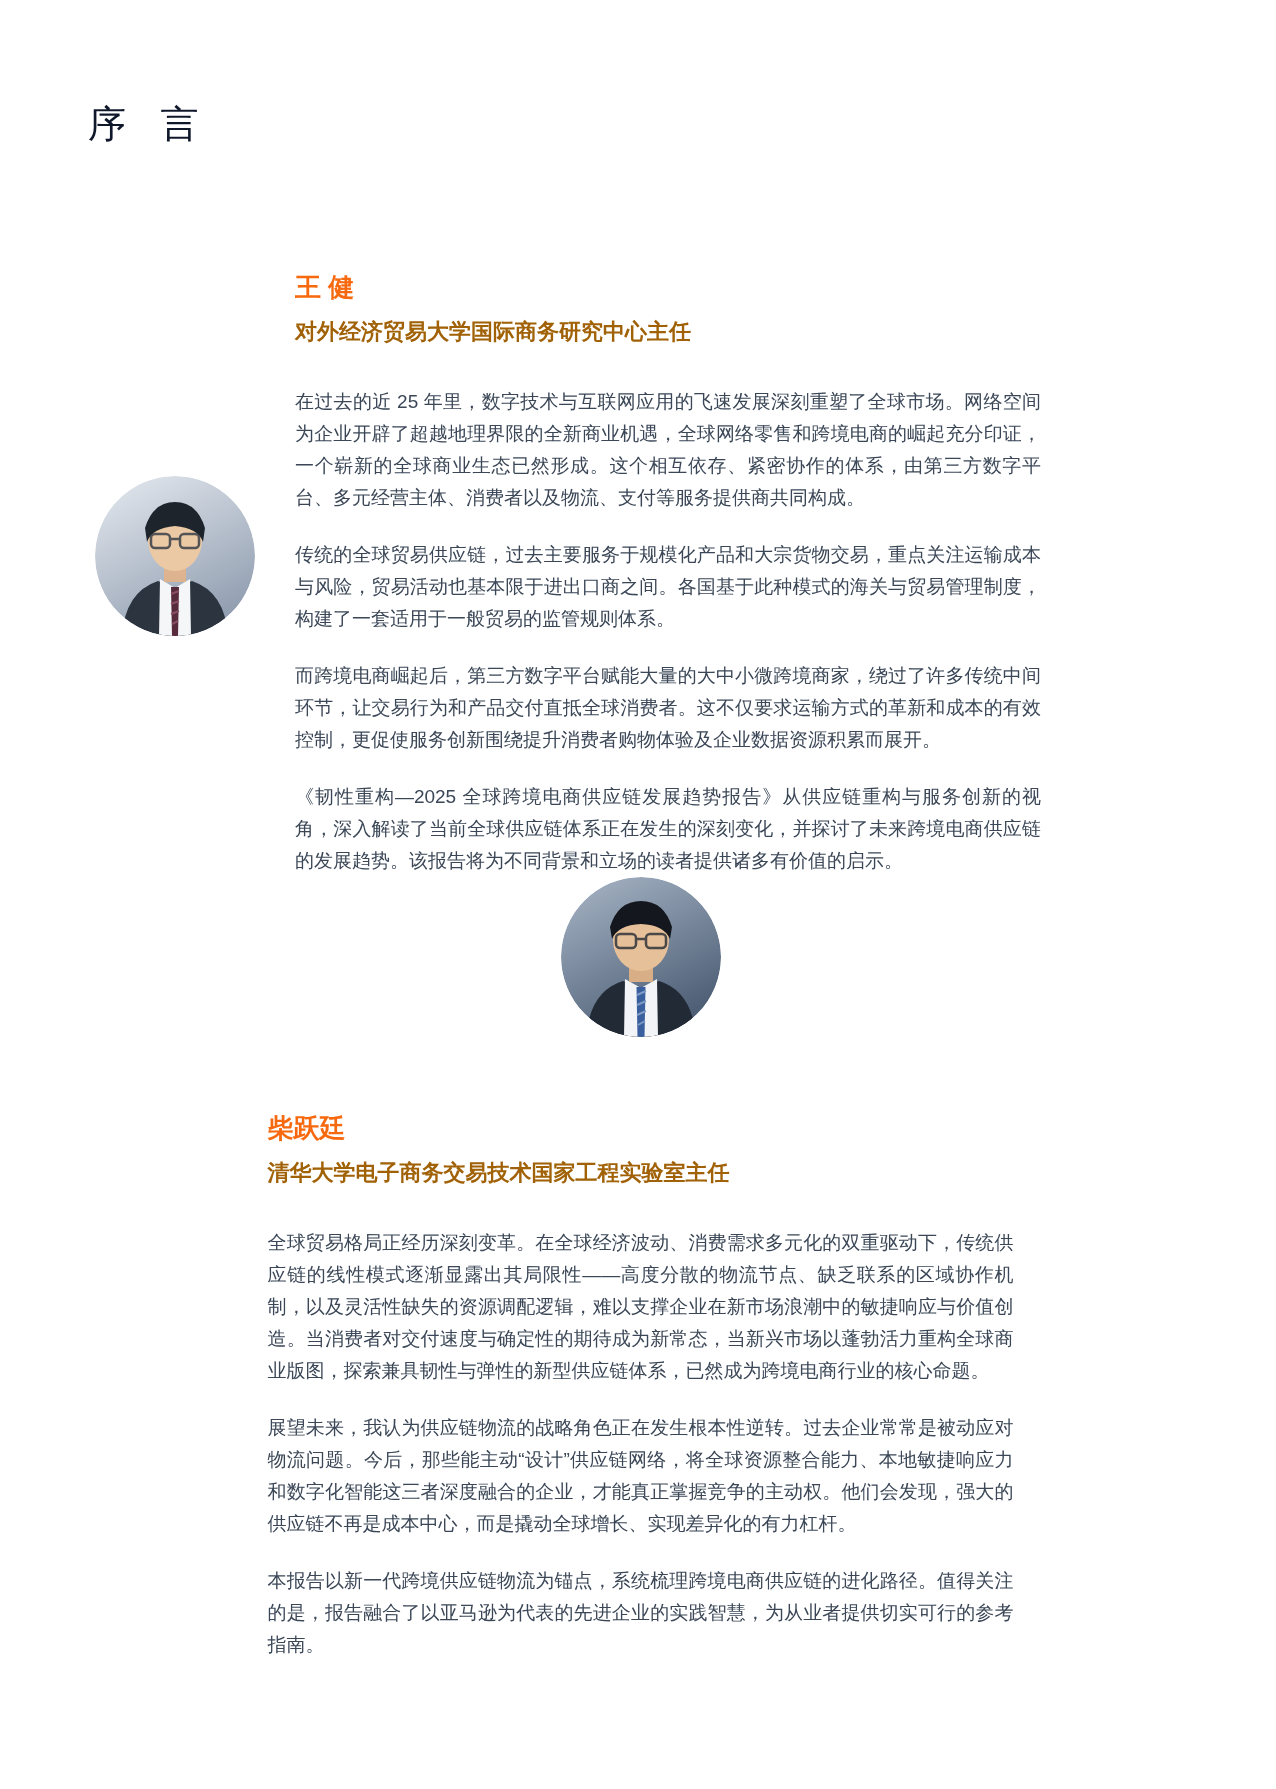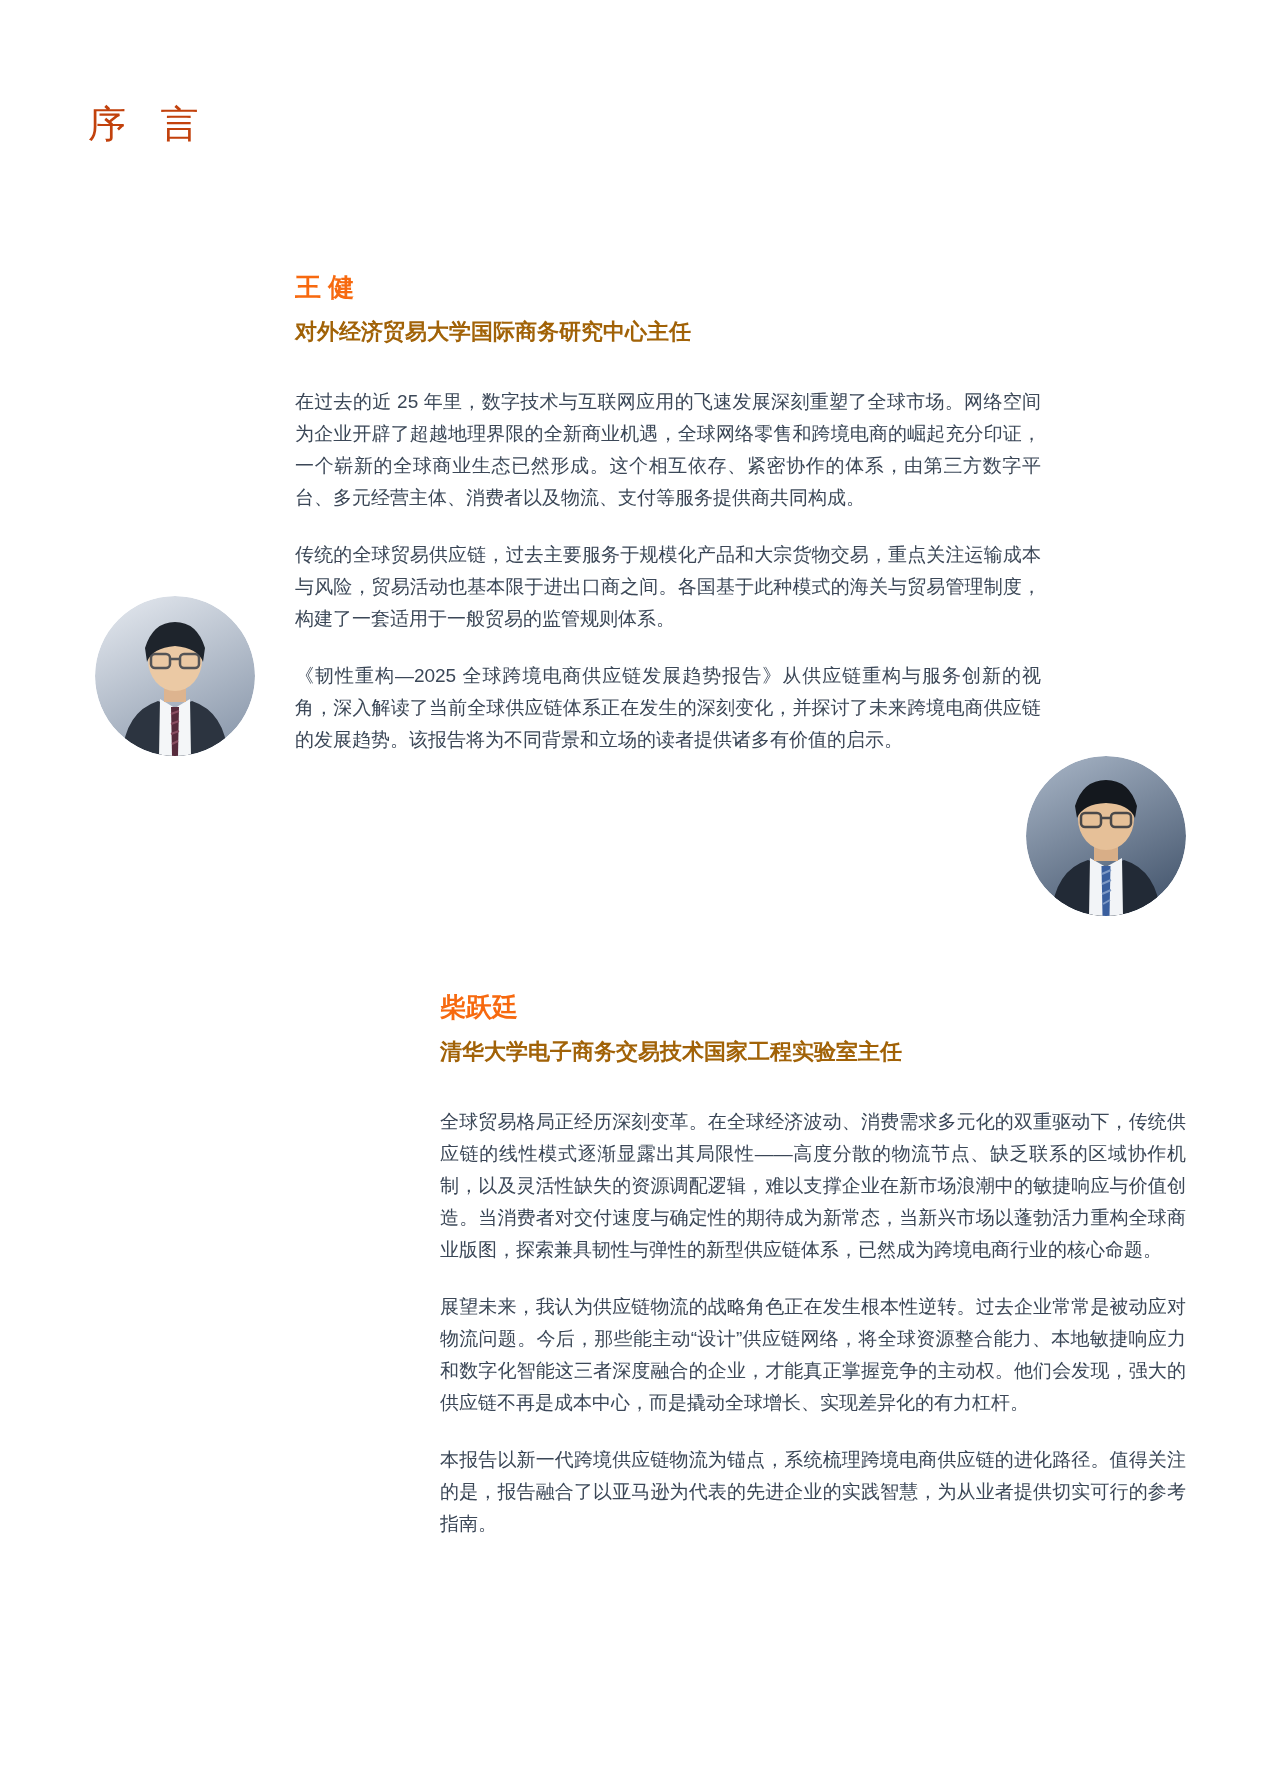--- a/index.html
+++ b/index.html
@@ -14,30 +14,30 @@
   .page {
     position: relative;
     width: 1276px;
     height: 1789px;
     background: #ffffff;
   }
   .page-heading {
     margin: 102px 0 16px 88px;
     font-size: 38px;
     font-weight: 400;
-    color: #c2410c;
+    color: #0f172a;
     letter-spacing: 12px;
     line-height: 1.2;
   }
   .profile-section {
     display: flex;
     margin-left: 95px;
     margin-right: 90px;
     gap: 40px;
-    align-items: flex-end;
+    align-items: center;
   }
   .section-1 { margin-top: 88px; }
   .section-2 { margin-top: 46px; flex-direction: column; }
   .section-2 .avatar-wrap { margin-top: -46px; }
   .avatar-wrap {
     flex: 0 0 160px;
     width: 160px;
     height: 160px;
     border-radius: 50%;
     overflow: hidden;
@@ -104,20 +104,21 @@
             <line x1="75" y1="63" x2="85" y2="63"></line>
           </g>
         </g>
       </svg>
     </div>
     <div class="profile-content">
       <div class="profile-name">王 健</div>
       <div class="profile-title">对外经济贸易大学国际商务研究中心主任</div>
       <p class="first-para">在过去的近 25 年里，数字技术与互联网应用的飞速发展深刻重塑了全球市场。网络空间为企业开辟了超越地理界限的全新商业机遇，全球网络零售和跨境电商的崛起充分印证，一个崭新的全球商业生态已然形成。这个相互依存、紧密协作的体系，由第三方数字平台、多元经营主体、消费者以及物流、支付等服务提供商共同构成。</p>
       <p>传统的全球贸易供应链，过去主要服务于规模化产品和大宗货物交易，重点关注运输成本与风险，贸易活动也基本限于进出口商之间。各国基于此种模式的海关与贸易管理制度，构建了一套适用于一般贸易的监管规则体系。</p>
+      <p>而跨境电商崛起后，第三方数字平台赋能大量的大中小微跨境商家，绕过了许多传统中间环节，让交易行为和产品交付直抵全球消费者。这不仅要求运输方式的革新和成本的有效控制，更促使服务创新围绕提升消费者购物体验及企业数据资源积累而展开。</p>
       <p>《韧性重构—2025 全球跨境电商供应链发展趋势报告》从供应链重构与服务创新的视角，深入解读了当前全球供应链体系正在发生的深刻变化，并探讨了未来跨境电商供应链的发展趋势。该报告将为不同背景和立场的读者提供诸多有价值的启示。</p>
     </div>
   </div>
 
   <div class="profile-section section-2">
     <div class="avatar-wrap">
       <svg viewBox="0 0 160 160" xmlns="http://www.w3.org/2000/svg">
         <defs>
           <clipPath id="clip2">
               <circle cx="80" cy="80" r="80"></circle>

